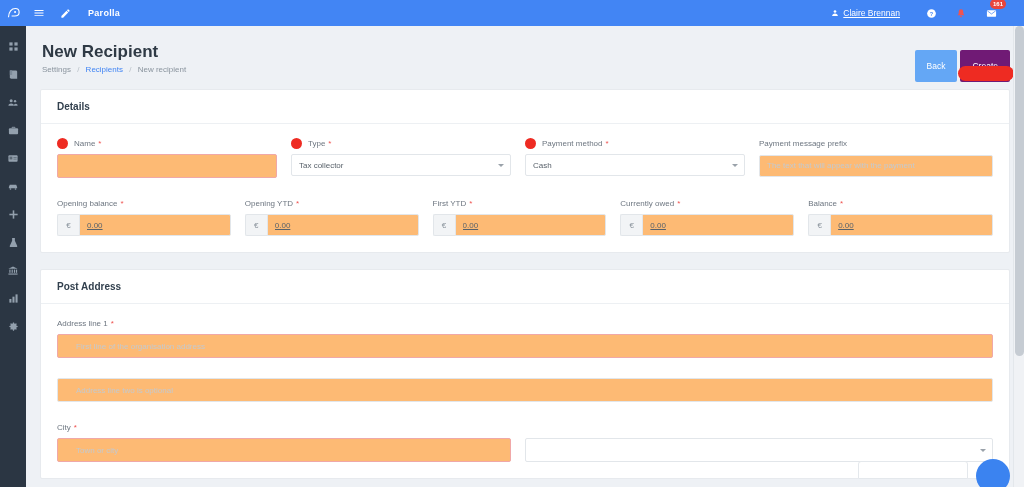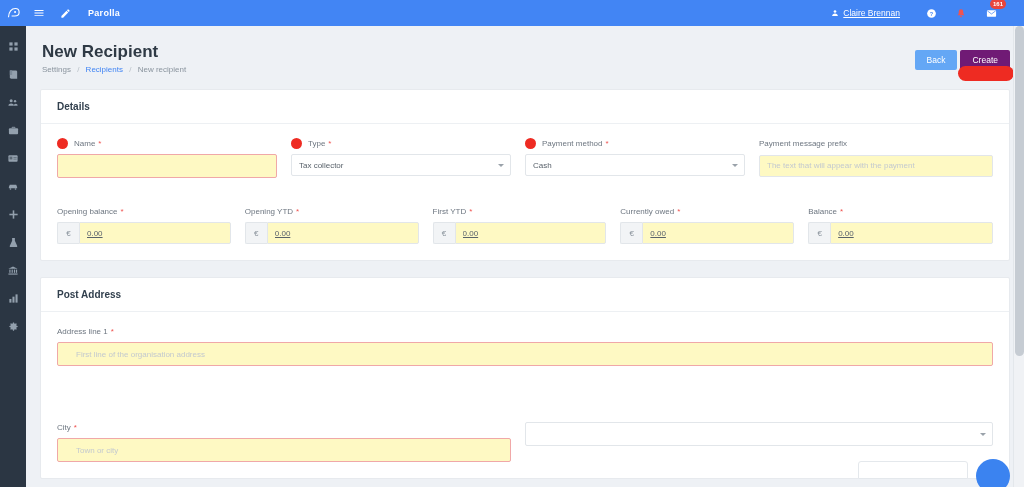--- a/index.html
+++ b/index.html
@@ -81,21 +81,21 @@
     font-size: 8px; color: #8a949e;
   }
   .breadcrumb .sep { margin: 0 4px; color: #b9c0c7; }
   .breadcrumb .crumb-link { color: #4285f4; cursor: pointer; }
   .head-actions {
     position: absolute; right: 14px; top: 24px;
     display: flex; gap: 3px;
   }
   .btn {
     font-size: 8.5px; color: #fff; border: none;
-    padding: 5px 12px; border-radius: 2px; cursor: pointer;
+    padding: 11px 12px; border-radius: 2px; cursor: pointer;
     font-family: "Liberation Sans", sans-serif;
   }
   .btn-back { background: #64a7f5; }
   .btn-create { background: #701a75; }
 
   
   .hl-oval {
     position: absolute;
     left: 958px; top: 66px;
     width: 56px; height: 15px;
@@ -117,21 +117,21 @@
     margin: 0 14px 16px 14px;
   }
   .card-head {
     padding: 11px 16px;
     border-bottom: 1px solid #edf0f3;
     font-size: 10px; font-weight: bold; color: #32404e;
   }
   .card-body { padding: 14px 16px 16px 16px; }
 
   .row { display: flex; }
-  .row + .row { margin-top: 28px; }
+  .row + .row { margin-top: 20px; align-items: flex-end; }
   .fld { padding-right: 14px; }
   .fld:last-child { padding-right: 0; }
   .f-25 { width: 25%; }
   .f-50 { width: 50%; }
   .f-100 { width: 100%; }
 
   .lbl {
     font-size: 8px; color: #6d7680; margin-bottom: 5px;
     display: flex; align-items: center; line-height: 11px;
   }
@@ -142,21 +142,21 @@
     width: 11px; height: 11px; border-radius: 50%;
     background: #ee2b22;
     margin-right: 6px;
     flex: 0 0 auto;
     position: relative; top: 0px;
   }
 
   .inp {
     width: 100%; height: 22px;
     border: 1px solid #e2e6ea; border-radius: 2px;
-    background: #fef9c3;
+    background: #fdba74;
     font-size: 8px; color: #59626b;
     padding: 0 7px;
     font-family: "Liberation Sans", sans-serif;
     outline: none;
   }
   .inp::placeholder { color: #c3c9cf; }
   .inp.err { border-color: #f0a8a8; }
   .inp.tall { height: 24px; padding-left: 18px; }
 
   .sel-wrap { position: relative; width: 100%; }
@@ -490,20 +490,21 @@
             <div class="lbl">
               <span>Address line 1</span>
               <span class="req">*</span>
             </div>
             <input class="inp err tall" type="text" placeholder="First line of the organisation address" style="">
           </div>
         </div>
 
         <div class="row">
           <div class="fld f-100">
+            <input class="inp tall" type="text" placeholder="Address line two is optional" style="">
           </div>
         </div>
 
         <div class="row">
           <div class="fld f-50">
             <div class="lbl">
               <span>City</span>
               <span class="req">*</span>
             </div>
             <input class="inp err tall" type="text" placeholder="Town or city" style="">

